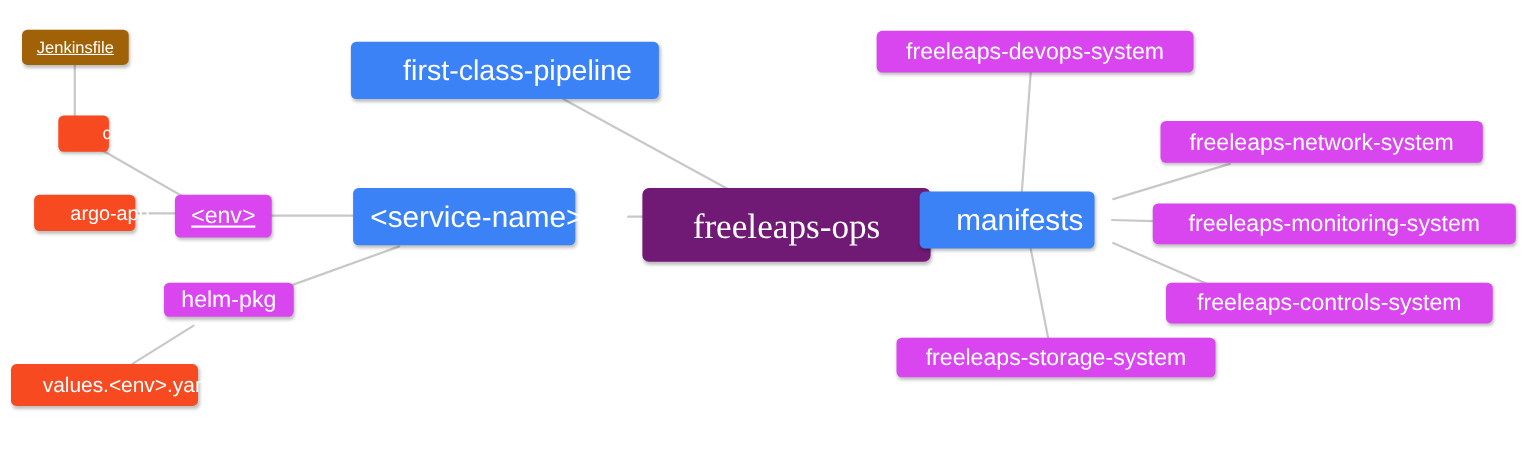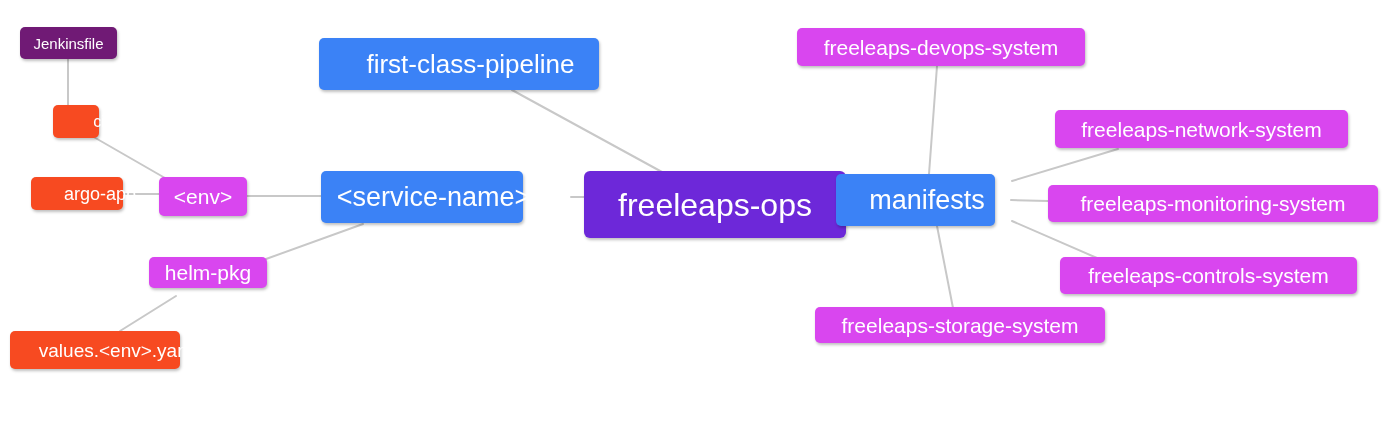--- a/index.html
+++ b/index.html
@@ -38,28 +38,28 @@
     white-space: nowrap;
     color: #ffffff;
     border-radius: 5px;
     box-shadow: 1px 2px 3px rgba(0,0,0,0.25);
     cursor: default;
     line-height: 1;
   }
   .node--blue  { background: #3b82f6; padding-left: 23px; }
   .node--green { background: #d946ef; }
   .node--red   { background: #f74a21; padding-left: 46px; }
-  .node--amber { background: #701a75; }
-  .node--dark  { background: #6d28d9; border-radius: 6px; }
+  .node--amber { background: #a16207; text-decoration: underline; }
+  .node--dark  { background: #701a75; border-radius: 6px; font-family: Liberation Serif, serif; }
 
   
   .n-jenkinsfile { left: 20px;  top: 27px;  width: 97px;  height: 32px; font-size: 15px; }
   .n-ci          { left: 53px;  top: 105px; width: 33px;  height: 33px; font-size: 16px; }
   .n-argo-app    { left: 31px;  top: 177px; width: 92px;  height: 33px; font-size: 18px; }
-  .n-env         { left: 159px; top: 177px; width: 88px;  height: 39px; font-size: 21px; }
+  .n-env         { left: 159px; top: 177px; width: 88px;  height: 39px; font-size: 21px; text-decoration: underline; }
   .n-helm-pkg    { left: 149px; top: 257px; width: 118px; height: 31px; font-size: 21px; }
   .n-values      { left: 10px;  top: 331px; width: 170px; height: 38px; font-size: 19px; }
   .n-pipeline    { left: 319px; top: 38px;  width: 280px; height: 52px; font-size: 26px; }
   .n-service     { left: 321px; top: 171px; width: 202px; height: 52px; font-size: 27px; }
   .n-ops         { left: 584px; top: 171px; width: 262px; height: 67px; font-size: 32px; }
   .n-manifests   { left: 836px; top: 174px; width: 159px; height: 52px; font-size: 27px; }
   .n-devops      { left: 797px;  top: 28px;  width: 288px; height: 38px; font-size: 21px; }
   .n-network     { left: 1055px; top: 110px; width: 293px; height: 38px; font-size: 21px; }
   .n-monitoring  { left: 1048px; top: 185px; width: 330px; height: 37px; font-size: 21px; }
   .n-controls    { left: 1060px; top: 257px; width: 297px; height: 37px; font-size: 21px; }

